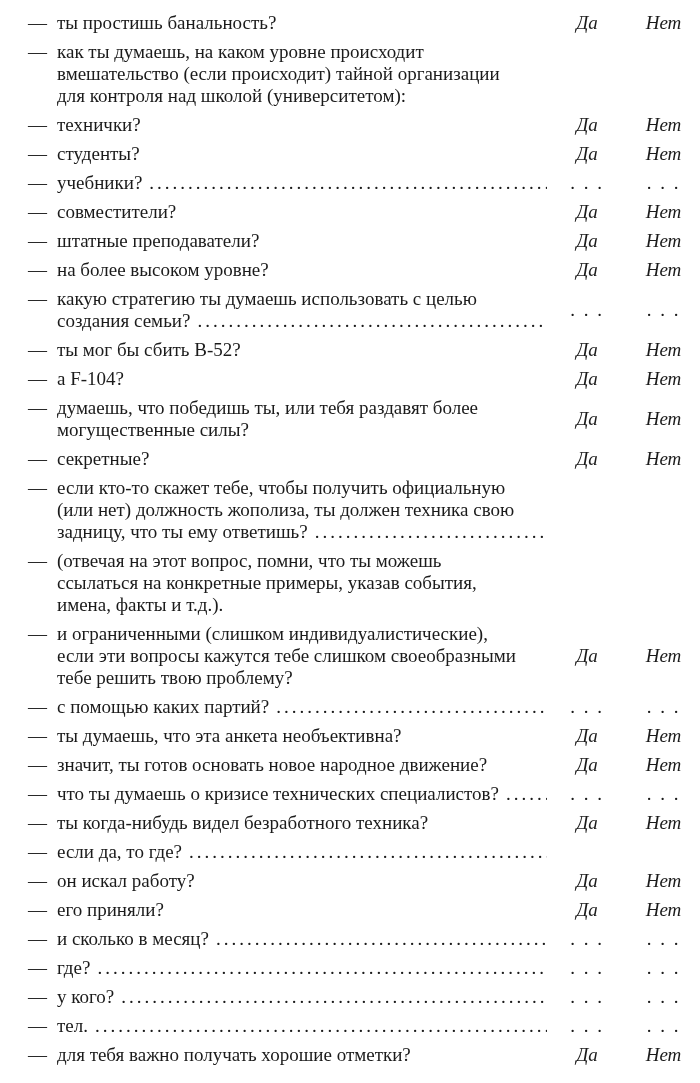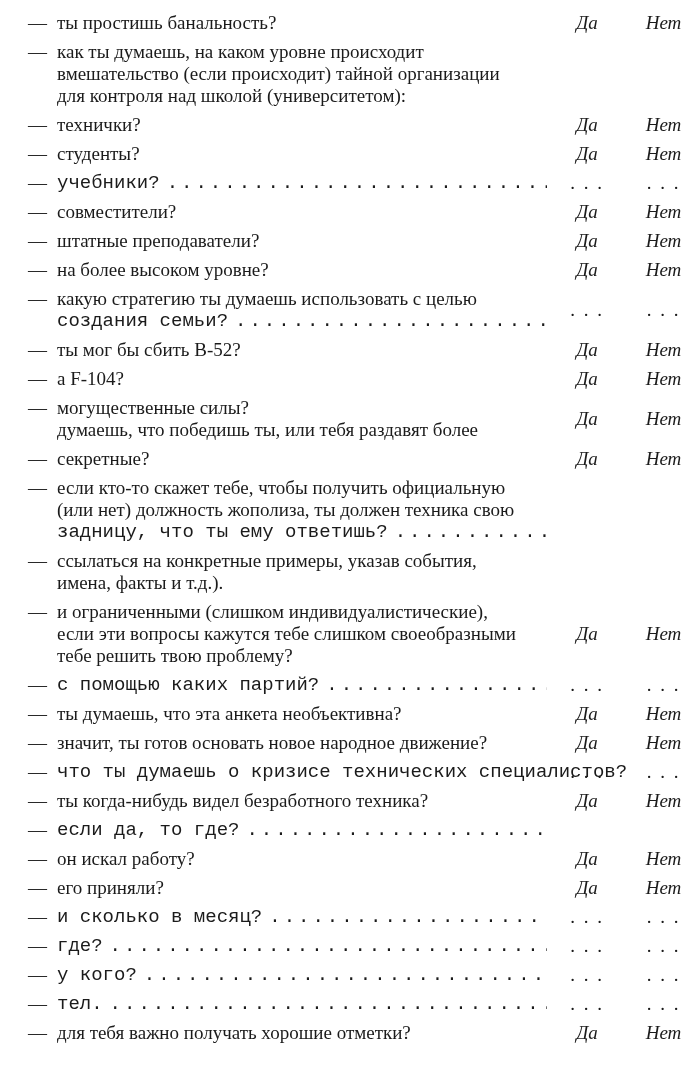--- a/index.html
+++ b/index.html
@@ -40,21 +40,20 @@
     flex: 1;
     min-width: 0;
   }
   .qline {
     line-height: 22px;
     white-space: nowrap;
   }
   .lastline {
     display: flex;
     align-items: flex-start;
-    font-family: Liberation Mono, monospace;
   }
   .lastline > .qtext {
     flex: none;
     white-space: nowrap;
   }
   .dots {
     flex: 1;
     min-width: 0;
     overflow: hidden;
     white-space: nowrap;
@@ -194,22 +193,22 @@
             <div class="qline"><span class="qtext">а F-104?</span></div>
           </div>
         </div>
         <div class="ans ans-yes"><span class="yn">Да</span></div>
         <div class="ans ans-no"><span class="yn">Нет</span></div>
       </div>
       <div class="row">
         <div class="qcol">
           <span class="dash">—</span>
           <div class="q">
+            <div class="qline"><span class="qtext">думаешь, что победишь ты, или тебя раздавят более</span></div>
             <div class="qline"><span class="qtext">могущественные силы?</span></div>
-            <div class="qline"><span class="qtext">думаешь, что победишь ты, или тебя раздавят более</span></div>
           </div>
         </div>
         <div class="ans ans-yes"><span class="yn">Да</span></div>
         <div class="ans ans-no"><span class="yn">Нет</span></div>
       </div>
       <div class="row">
         <div class="qcol">
           <span class="dash">—</span>
           <div class="q">
             <div class="qline"><span class="qtext">секретные?</span></div>
@@ -230,20 +229,21 @@
             </div>
           </div>
         </div>
         <div class="ans ans-yes"></div>
         <div class="ans ans-no"></div>
       </div>
       <div class="row">
         <div class="qcol">
           <span class="dash">—</span>
           <div class="q">
+            <div class="qline"><span class="qtext">(отвечая на этот вопрос, помни, что ты можешь</span></div>
             <div class="qline"><span class="qtext">ссылаться на конкретные примеры, указав события,</span></div>
             <div class="qline"><span class="qtext">имена, факты и т.д.).</span></div>
           </div>
         </div>
         <div class="ans ans-yes"></div>
         <div class="ans ans-no"></div>
       </div>
       <div class="row">
         <div class="qcol">
           <span class="dash">—</span>

